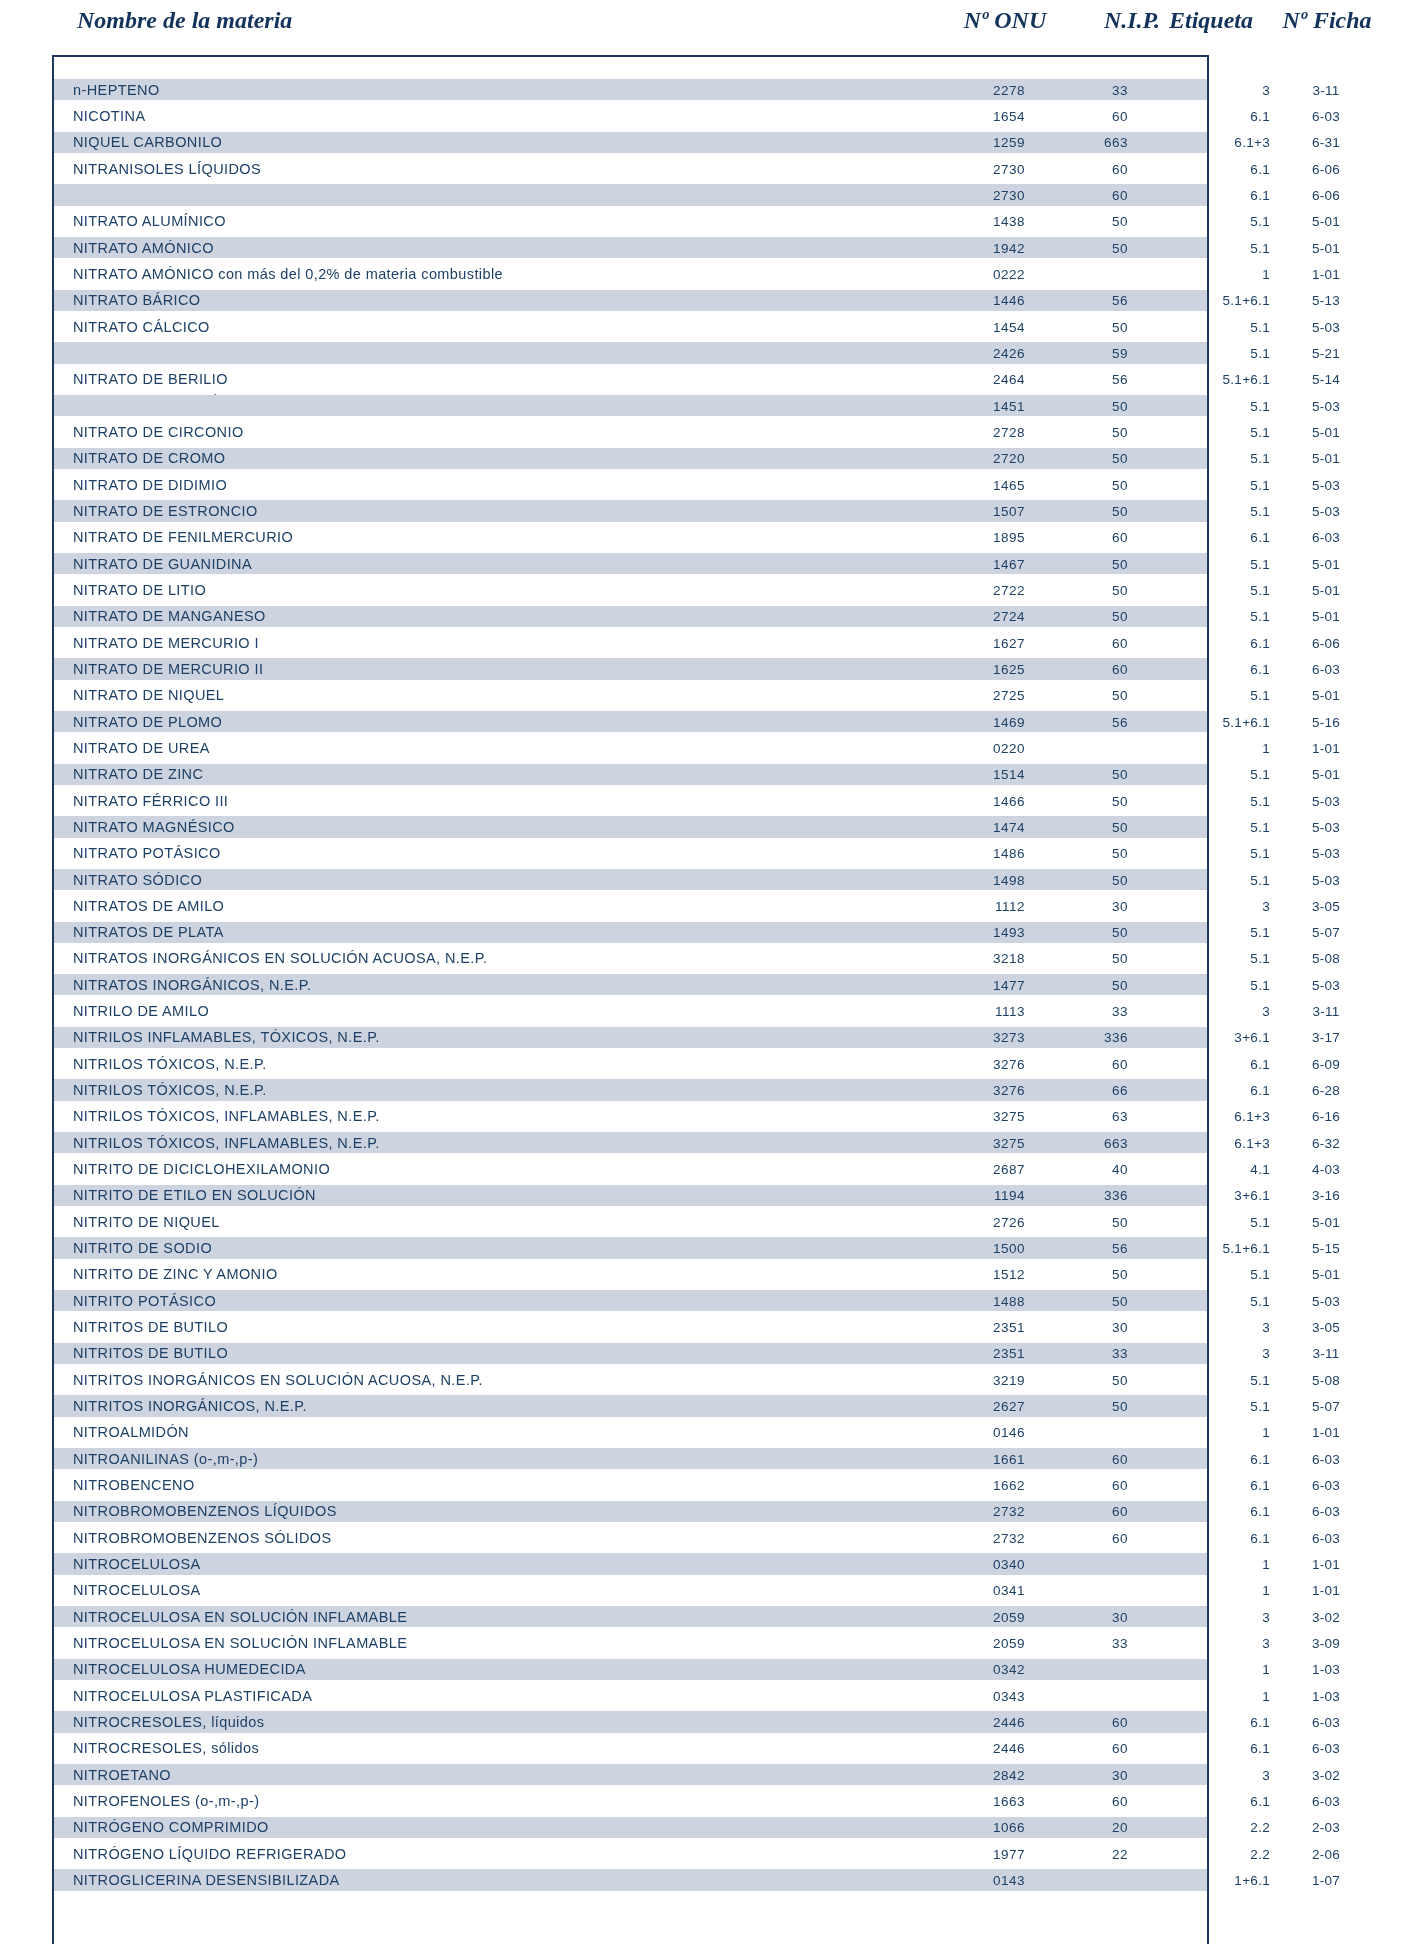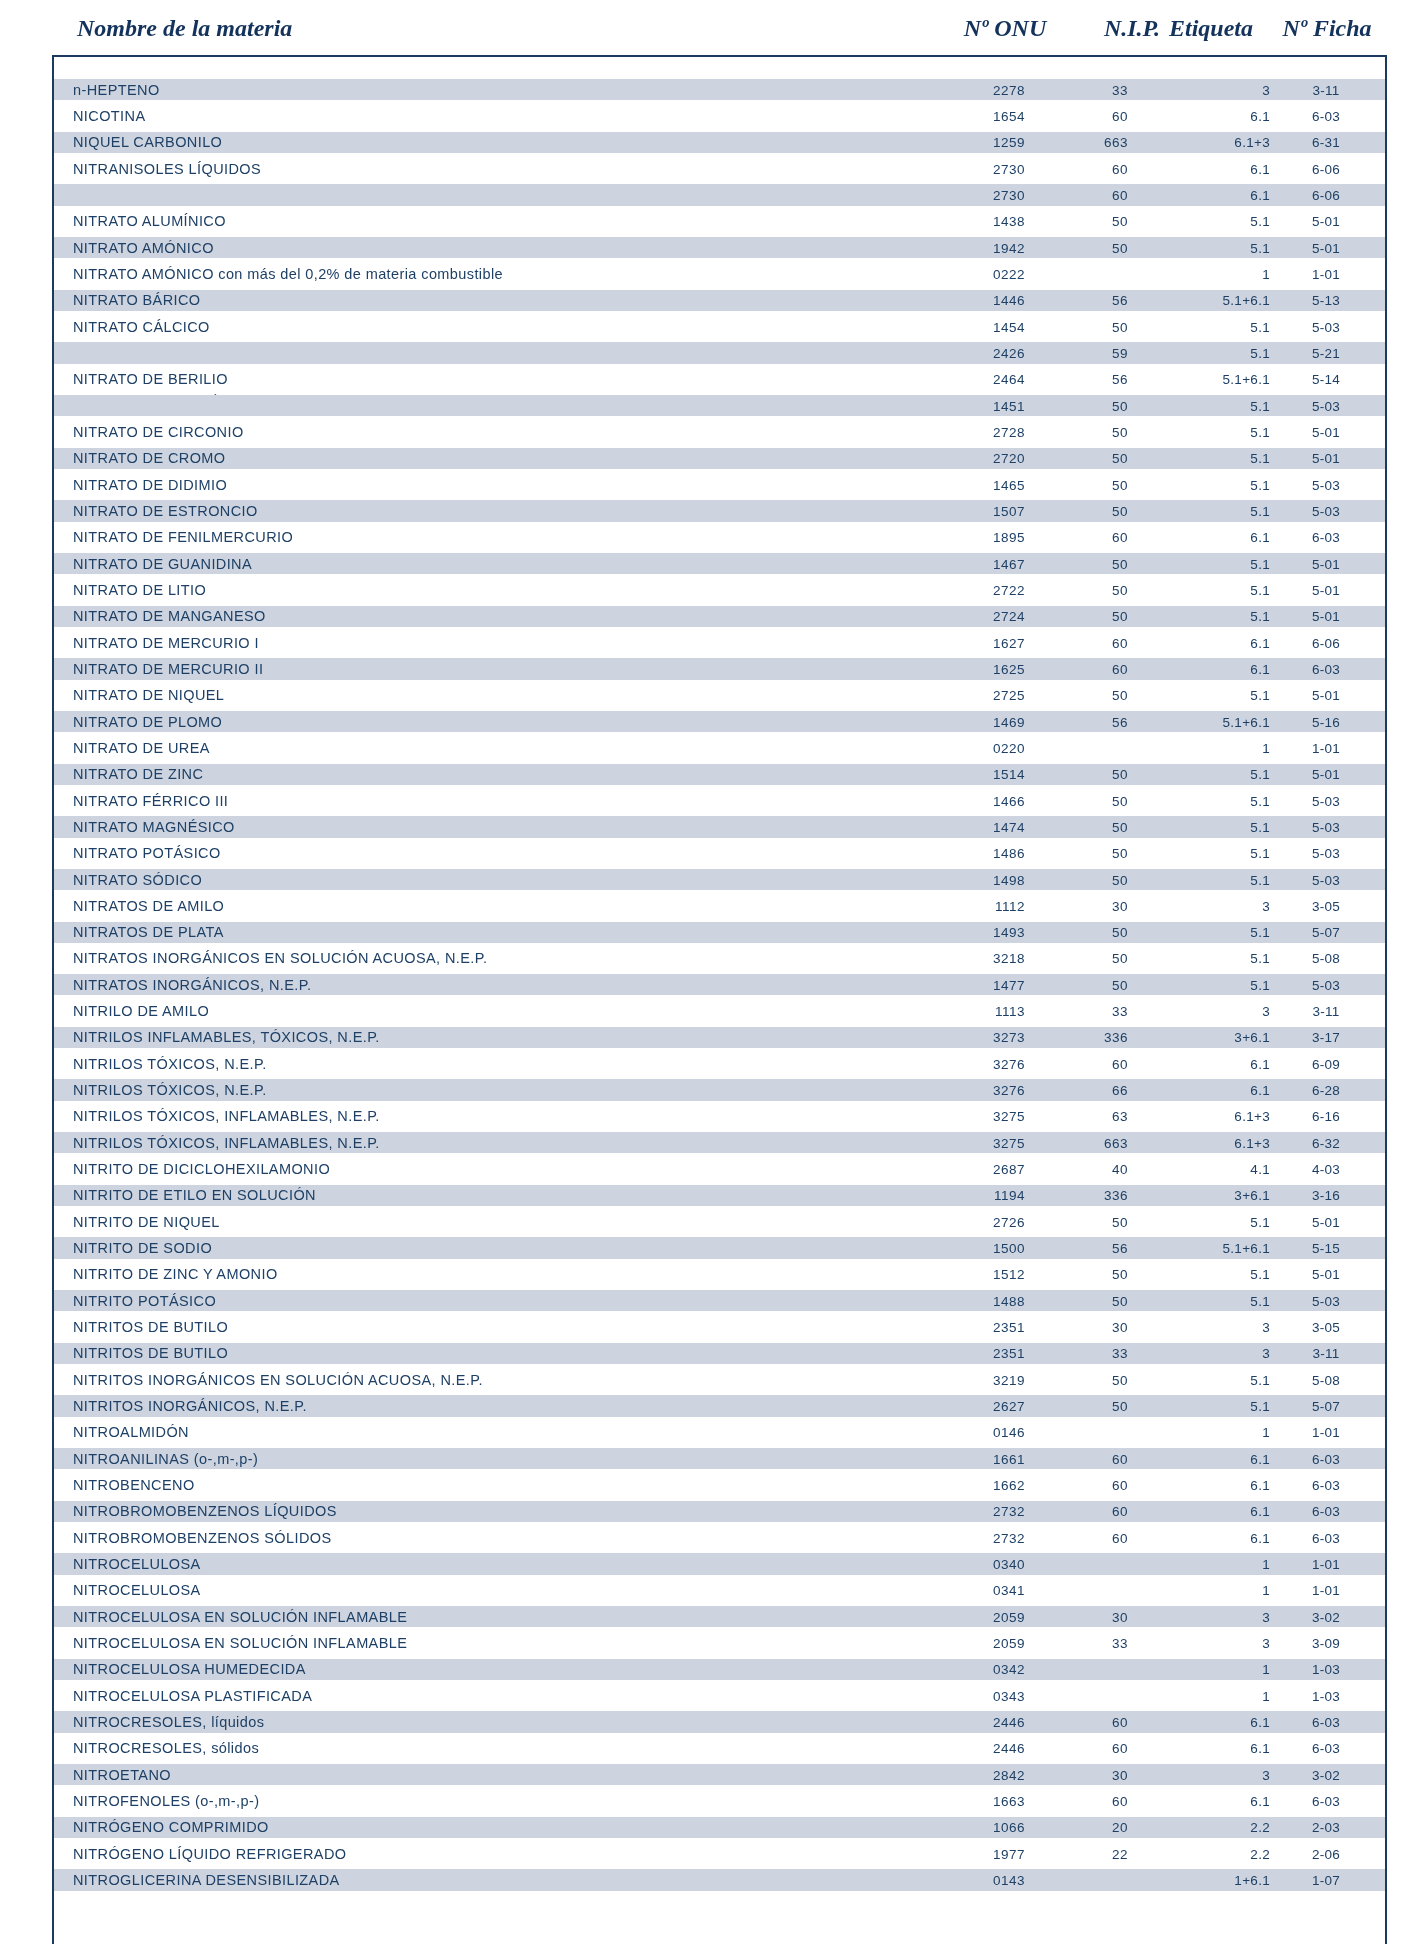--- a/index.html
+++ b/index.html
@@ -3,37 +3,37 @@
 <meta charset="utf-8">
 <style>
   html,body { margin:0; padding:0; background:#ffffff; }
   .page {
     position:relative; width:1408px; height:1944px; overflow:hidden;
     background:#ffffff;
     font-family:"Liberation Sans", sans-serif;
   }
   
   .hdr {
-    position:absolute; top:13px;
+    position:absolute; top:5px;
     font-family:"Liberation Serif", serif;
     font-style:italic; font-weight:bold;
     font-size:24px; line-height:30px;
     color:var(--header-ink);
     white-space:nowrap;
   }
   .hdr.left { left:77px; }
   .hdr.centered { transform:translateX(-50%); }
   .hdr.onu   { left:1005px; }
   .hdr.nip   { left:1108px;margin-left:24px; }
   .hdr.etiq  { left:1211px; }
   .hdr.ficha { left:1327px; }
   
   .table-box {
     position:absolute; left:52px; top:55px;
-    width:1335px; height:1889px;
+    width:1157px; height:1889px;
     box-sizing:border-box;
     border-top:2px solid var(--border-ink);
     border-left:2px solid var(--border-ink);
     border-right:2px solid var(--border-ink);
     border-bottom:none;
     background:#ffffff;
   }
   .table-body { padding-top:20px; }
   .row {
     position:relative;

